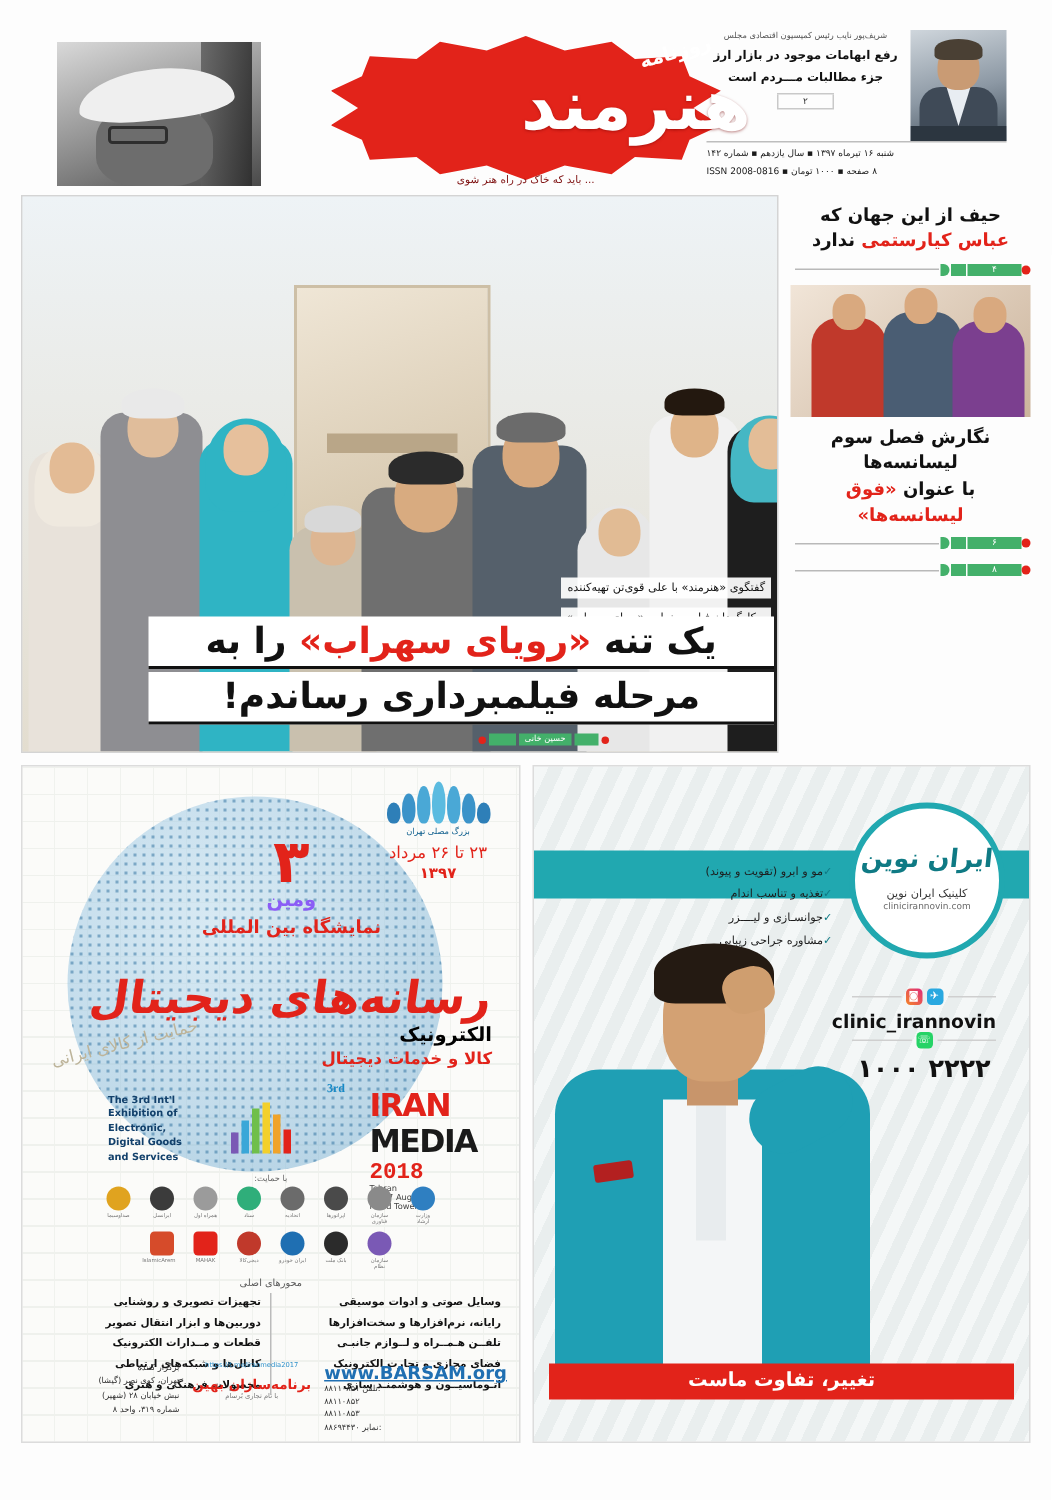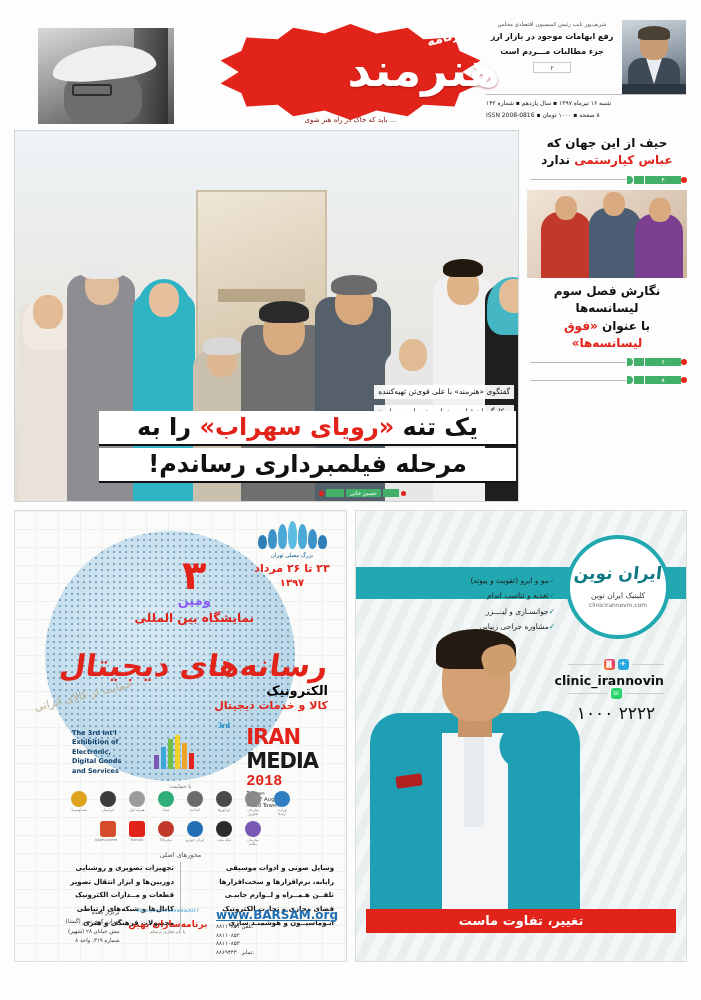--- a/index.html
+++ b/index.html
@@ -73,21 +73,21 @@
     color:#ffffff; font-size:13px; font-weight:bold;
     transform: rotate(-16deg);
   }
   .masthead-sub {
     position:absolute; left:50%; bottom:2px; transform:translateX(-50%);
     white-space:nowrap;
     font-size:7px; color:#7e1010; letter-spacing:.3px;
   }
 
   .header-right {
-    position: absolute; right: 1px; top: 6px;
+    position: absolute; right: 16px; top: 6px;
     width: 200px; height: 100px;
   }
   .hr-photo {
     position:absolute; right:0; top:0; width:64px; height:74px;
     background:linear-gradient(165deg,#cfd6dc 0%,#8c98a4 55%,#43505c 100%);
     overflow:hidden;
   }
   .hr-face { position:absolute; left:18px; top:10px; width:28px; height:30px;
     background:#c99b74; border-radius:48% 48% 42% 42%; }
   .hr-hair { position:absolute; left:16px; top:6px; width:32px; height:14px;
@@ -240,21 +240,21 @@
 
   .cl-social { position:absolute; right:22px; top:148px; width:96px; text-align:center; }
   .cl-icons { display:flex; justify-content:center; align-items:center; gap:3px; }
   .cl-icons .ic { width:11px; height:11px; border-radius:3px; color:#fff; font-size:7px;
      line-height:11px; text-align:center; }
   .ic-tg { background:#29a8e0; border-radius:50%; }
   .ic-ig { background:linear-gradient(45deg,#f58529,#dd2a7b); }
   .ic-wa { background:#25d366; border-radius:50%; }
   .cl-rule { height:1px; background:#cfcfcf; flex:1; }
   .cl-handle { font-size:12.5px; font-weight:bold; color:#111; margin-top:3px; }
-  .cl-phone { font-size:17px; font-weight:normal; color:#111; letter-spacing:1px; margin-top:4px; }
+  .cl-phone { font-size:17px; font-weight:bold; color:#111; letter-spacing:1px; margin-top:4px; }
 
   .cl-man { position:absolute; left:14px; bottom:48px; width:210px; height:310px; }
   .m-jacket { position:absolute; left:0; bottom:0; width:210px; height:200px;
      background:#1f9fb4; border-radius:30px 30px 0 0; }
   .m-shirt { position:absolute; left:72px; bottom:0; width:66px; height:180px;
      background:#f4f6f7; }
   .m-tie  { position:absolute; left:94px; bottom:86px; width:20px; height:90px;
      background:#e8ecee; }
   .m-neck { position:absolute; left:88px; bottom:176px; width:34px; height:28px; background:#c8956b; }
   .m-head2 { position:absolute; left:72px; bottom:192px; width:68px; height:82px;
@@ -294,21 +294,21 @@
   .ex-globe-dots {
     position:absolute; left:30px; top:20px; width:250px; height:250px;
     border-radius:50%;
     background-image: radial-gradient(#2d6f9e 1px, transparent 1.2px);
     background-size: 6px 6px; opacity:.5;
   }
   .ex-fanlogo { position:absolute; right:12px; top:10px; width:84px; text-align:center; }
   .ex-fan { display:flex; justify-content:center; align-items:flex-end; gap:1px; }
   .ex-fan i { display:block; width:9px; border-radius:50% 50% 42% 42%; }
   .ex-fanlabel { font-size:5.5px; color:#0f5f8e; margin-top:3px; }
-  .ex-date { font-size:11px; font-weight:bold; color:#e2231a; margin-top:3px; line-height:1.45; }
+  .ex-date { font-size:11px; font-weight:normal; color:#e2231a; margin-top:3px; line-height:1.45; }
   .ex-year { font-size:10px; font-weight:bold; color:#e2231a; }
 
   .ex-no { position:absolute; right:92px; top:46px; text-align:center; }
   .ex-no .num { font-size:40px; font-weight:bold; color:#e2231a; line-height:.9; }
   .ex-no .omin { font-size:13px; font-weight:bold; color:#8b5cf6; }
   .ex-no .intl { font-size:12px; font-weight:bold; color:#e2231a; margin-top:3px; white-space:nowrap; }
 
   .ex-brand { position:absolute; right:18px; top:140px; text-align:right; }
   .ex-brandword {
     font-size:30px; font-weight:bold; color:#e2231a; letter-spacing:-2px;

